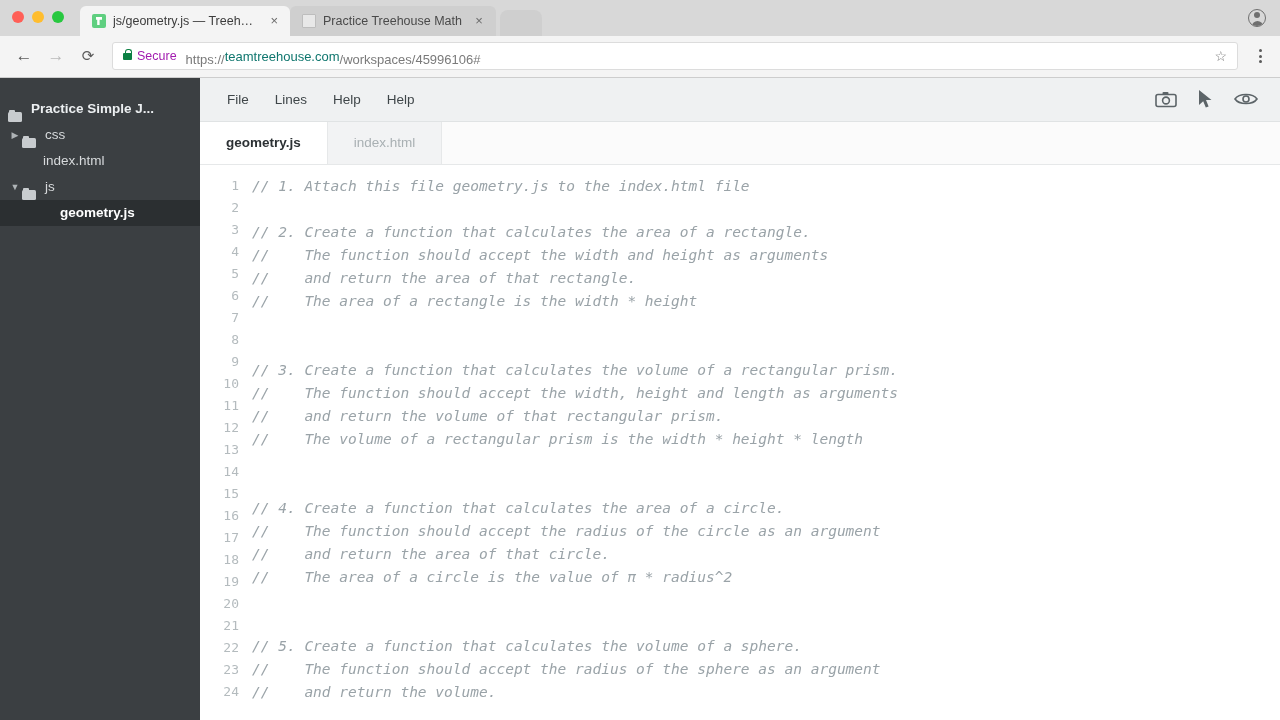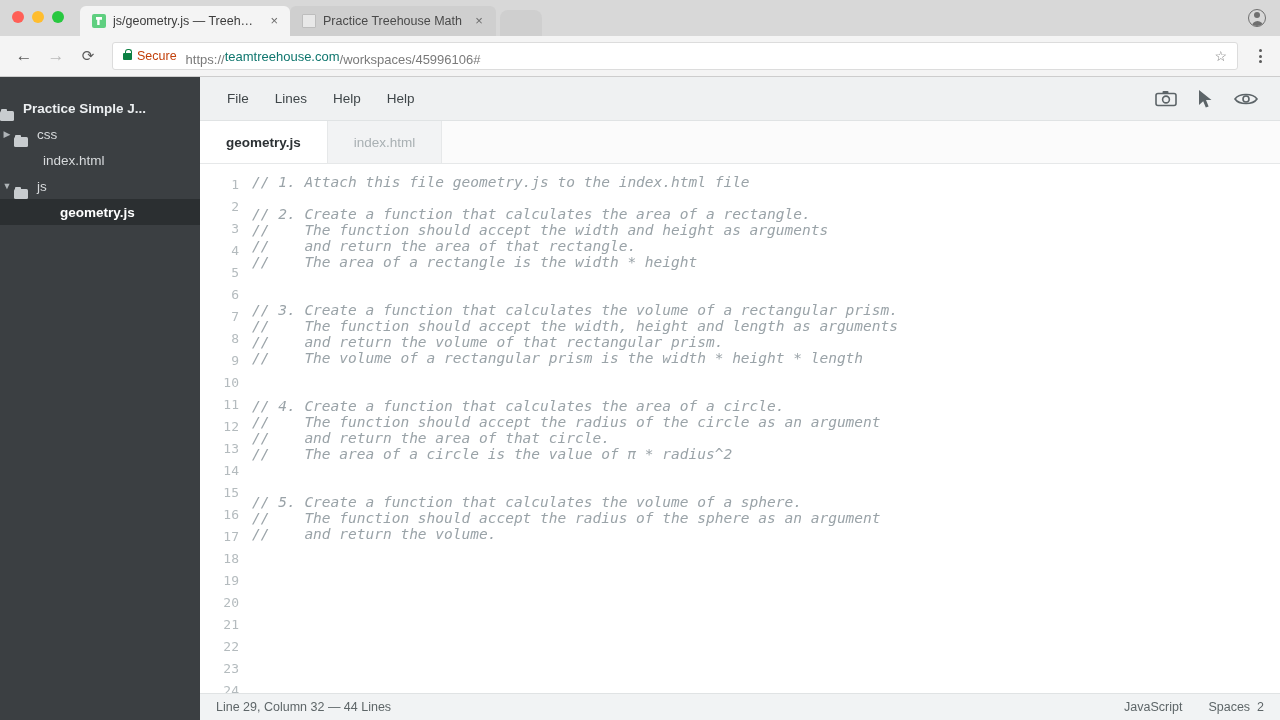--- a/index.html
+++ b/index.html
@@ -118,21 +118,21 @@
   }
   .lock {
     width: 9px; height: 7px; background: #0b8043; border-radius: 1px;
     position: relative; margin-right: 5px;
   }
   .lock::before {
     content: ""; position: absolute; left: 2px; top: -4px;
     width: 5px; height: 5px; border: 1.5px solid #0b8043;
     border-bottom: none; border-radius: 3px 3px 0 0;
   }
-  .secure { color: #c2410c; font-size: 12.5px; margin-right: 9px; }
+  .secure { color: #a21caf; font-size: 12.5px; margin-right: 9px; }
   .url-dim { color: #7a7a7a; margin-top: 7px; }
   .url-strong { color: #0f766e; }
   .star {
     color: #7b7b7b; font-size: 14px; margin-left: 8px;
   }
   .kebab {
     width: 20px; display: flex; flex-direction: column; align-items: center;
     gap: 2.5px; margin-left: 6px;
   }
   .kebab i { width: 3px; height: 3px; border-radius: 50%; background: #5a5a5a; display: block; }
@@ -140,21 +140,21 @@
   
   .page { flex: 1 1 auto; display: flex; min-height: 0; }
 
   .sidebar {
     width: 200px; background: #3b3f42; color: #d7dadc;
     padding-top: 18px; font-size: 13.5px;
     flex: 0 0 200px;
   }
   .tree-row {
     height: 26px; display: flex; align-items: center;
-    padding-left: 0; white-space: nowrap;
+    padding-left: 8px; white-space: nowrap;
   }
   .tree-row.root { font-weight: bold; color: #eceff1; }
   .tree-row.selected { background: #2b2f31; font-weight: bold; color: #fff; }
   .arrow {
     width: 14px; flex: 0 0 14px; font-size: 9px; color: #aeb3b6; text-align: center;
   }
   .folder {
     width: 16px; flex: 0 0 16px; margin-right: 7px;
     position: relative; display: inline-block;
   }
@@ -203,21 +203,21 @@
   }
   .gutter {
     width: 48px; flex: 0 0 48px; text-align: right;
     padding-right: 9px;
     font-family: "DejaVu Sans Mono", monospace;
     font-size: 13px; color: #b4bbbe; line-height: 22px;
   }
   .code {
     flex: 1 1 auto;
     font-family: "DejaVu Sans Mono", monospace;
-    font-size: 14.5px; line-height: 16px;
+    font-size: 14.5px; line-height: 23px;
     color: #9aa3a8;
     font-style: italic;
     white-space: pre;
     padding-left: 4px;
   }
 
   .statusbar {
     height: 28px; background: #f1f3f4; border-top: 1px solid #e0e3e4;
     display: flex; align-items: center;
     padding: 0 16px 0 16px;
@@ -385,26 +385,16 @@
 //    The area of a circle is the value of π * radius^2
  
  
 // 5. Create a function that calculates the volume of a sphere.
 //    The function should accept the radius of the sphere as an argument
 //    and return the volume.
  
 </div>
       </div>
 
-      <div class="statusbar">
-        <span>Line 29, Column 32 — 44 Lines</span>
-        <span class="status-right">
-          <span>JavaScript</span>
-          <span>
-            <span>Spaces</span>
-            &nbsp;<span>2</span>
-          </span>
-        </span>
-      </div>
 
     </div>
   </div>
 </div>
 
 </body></html>

